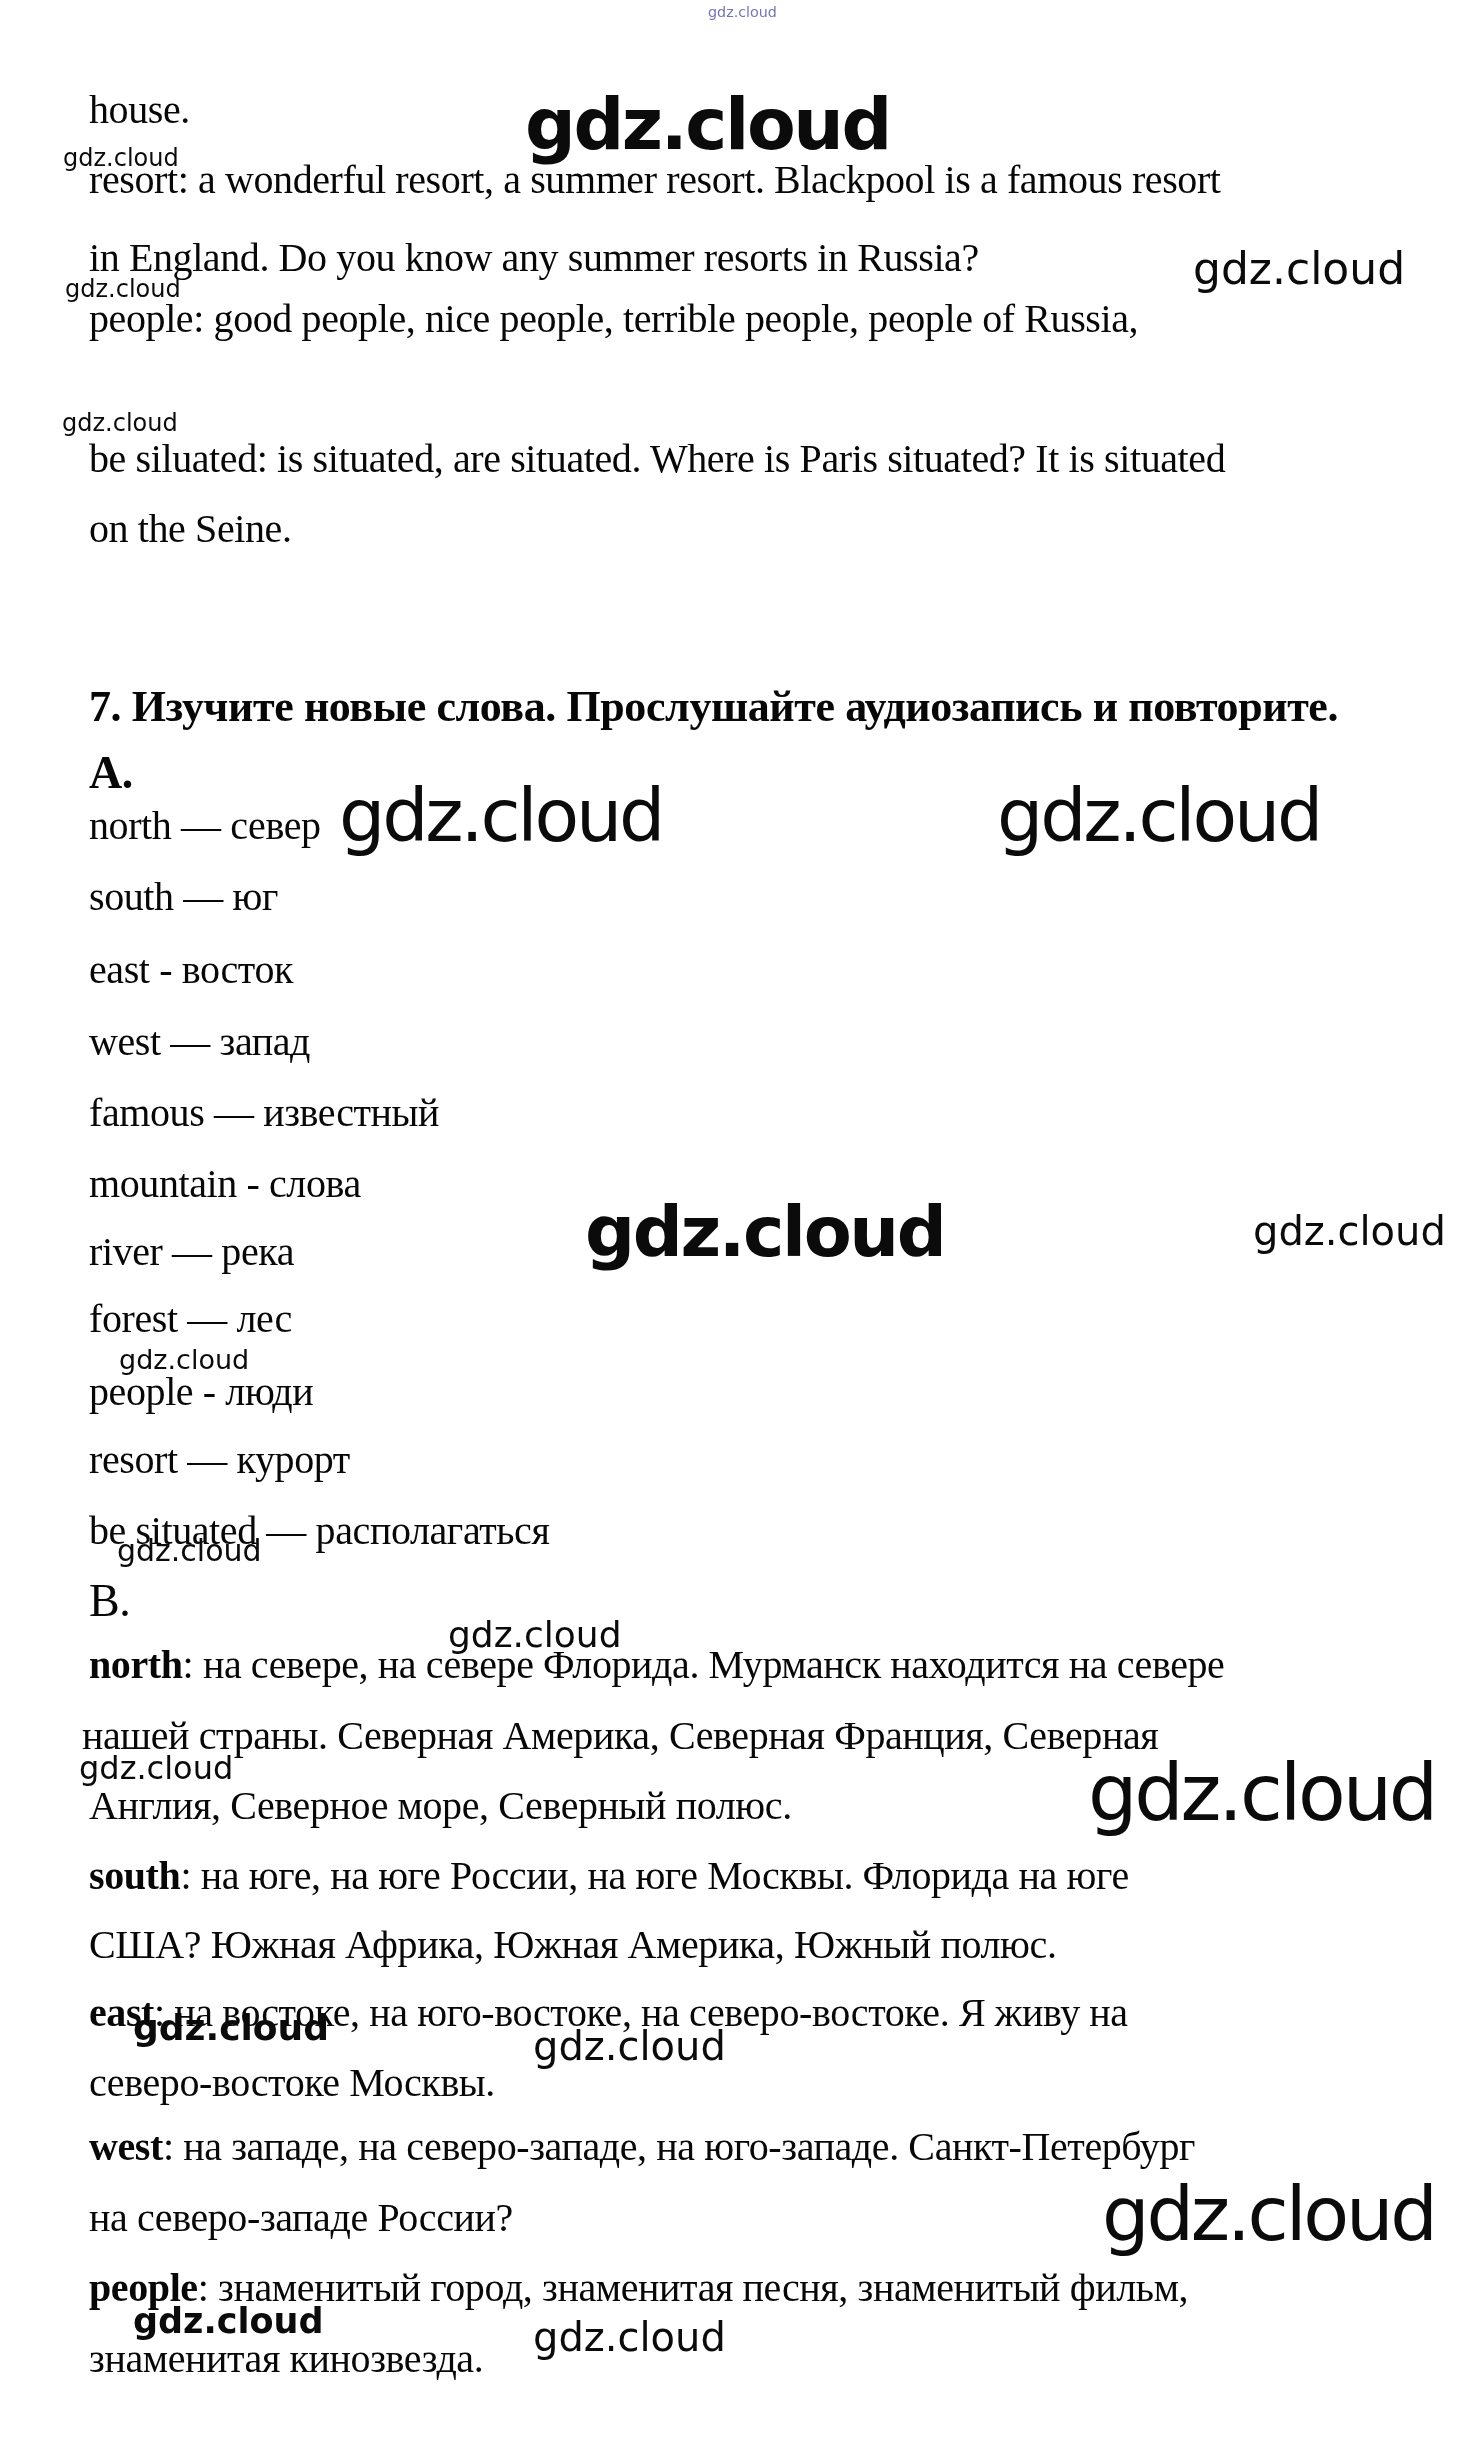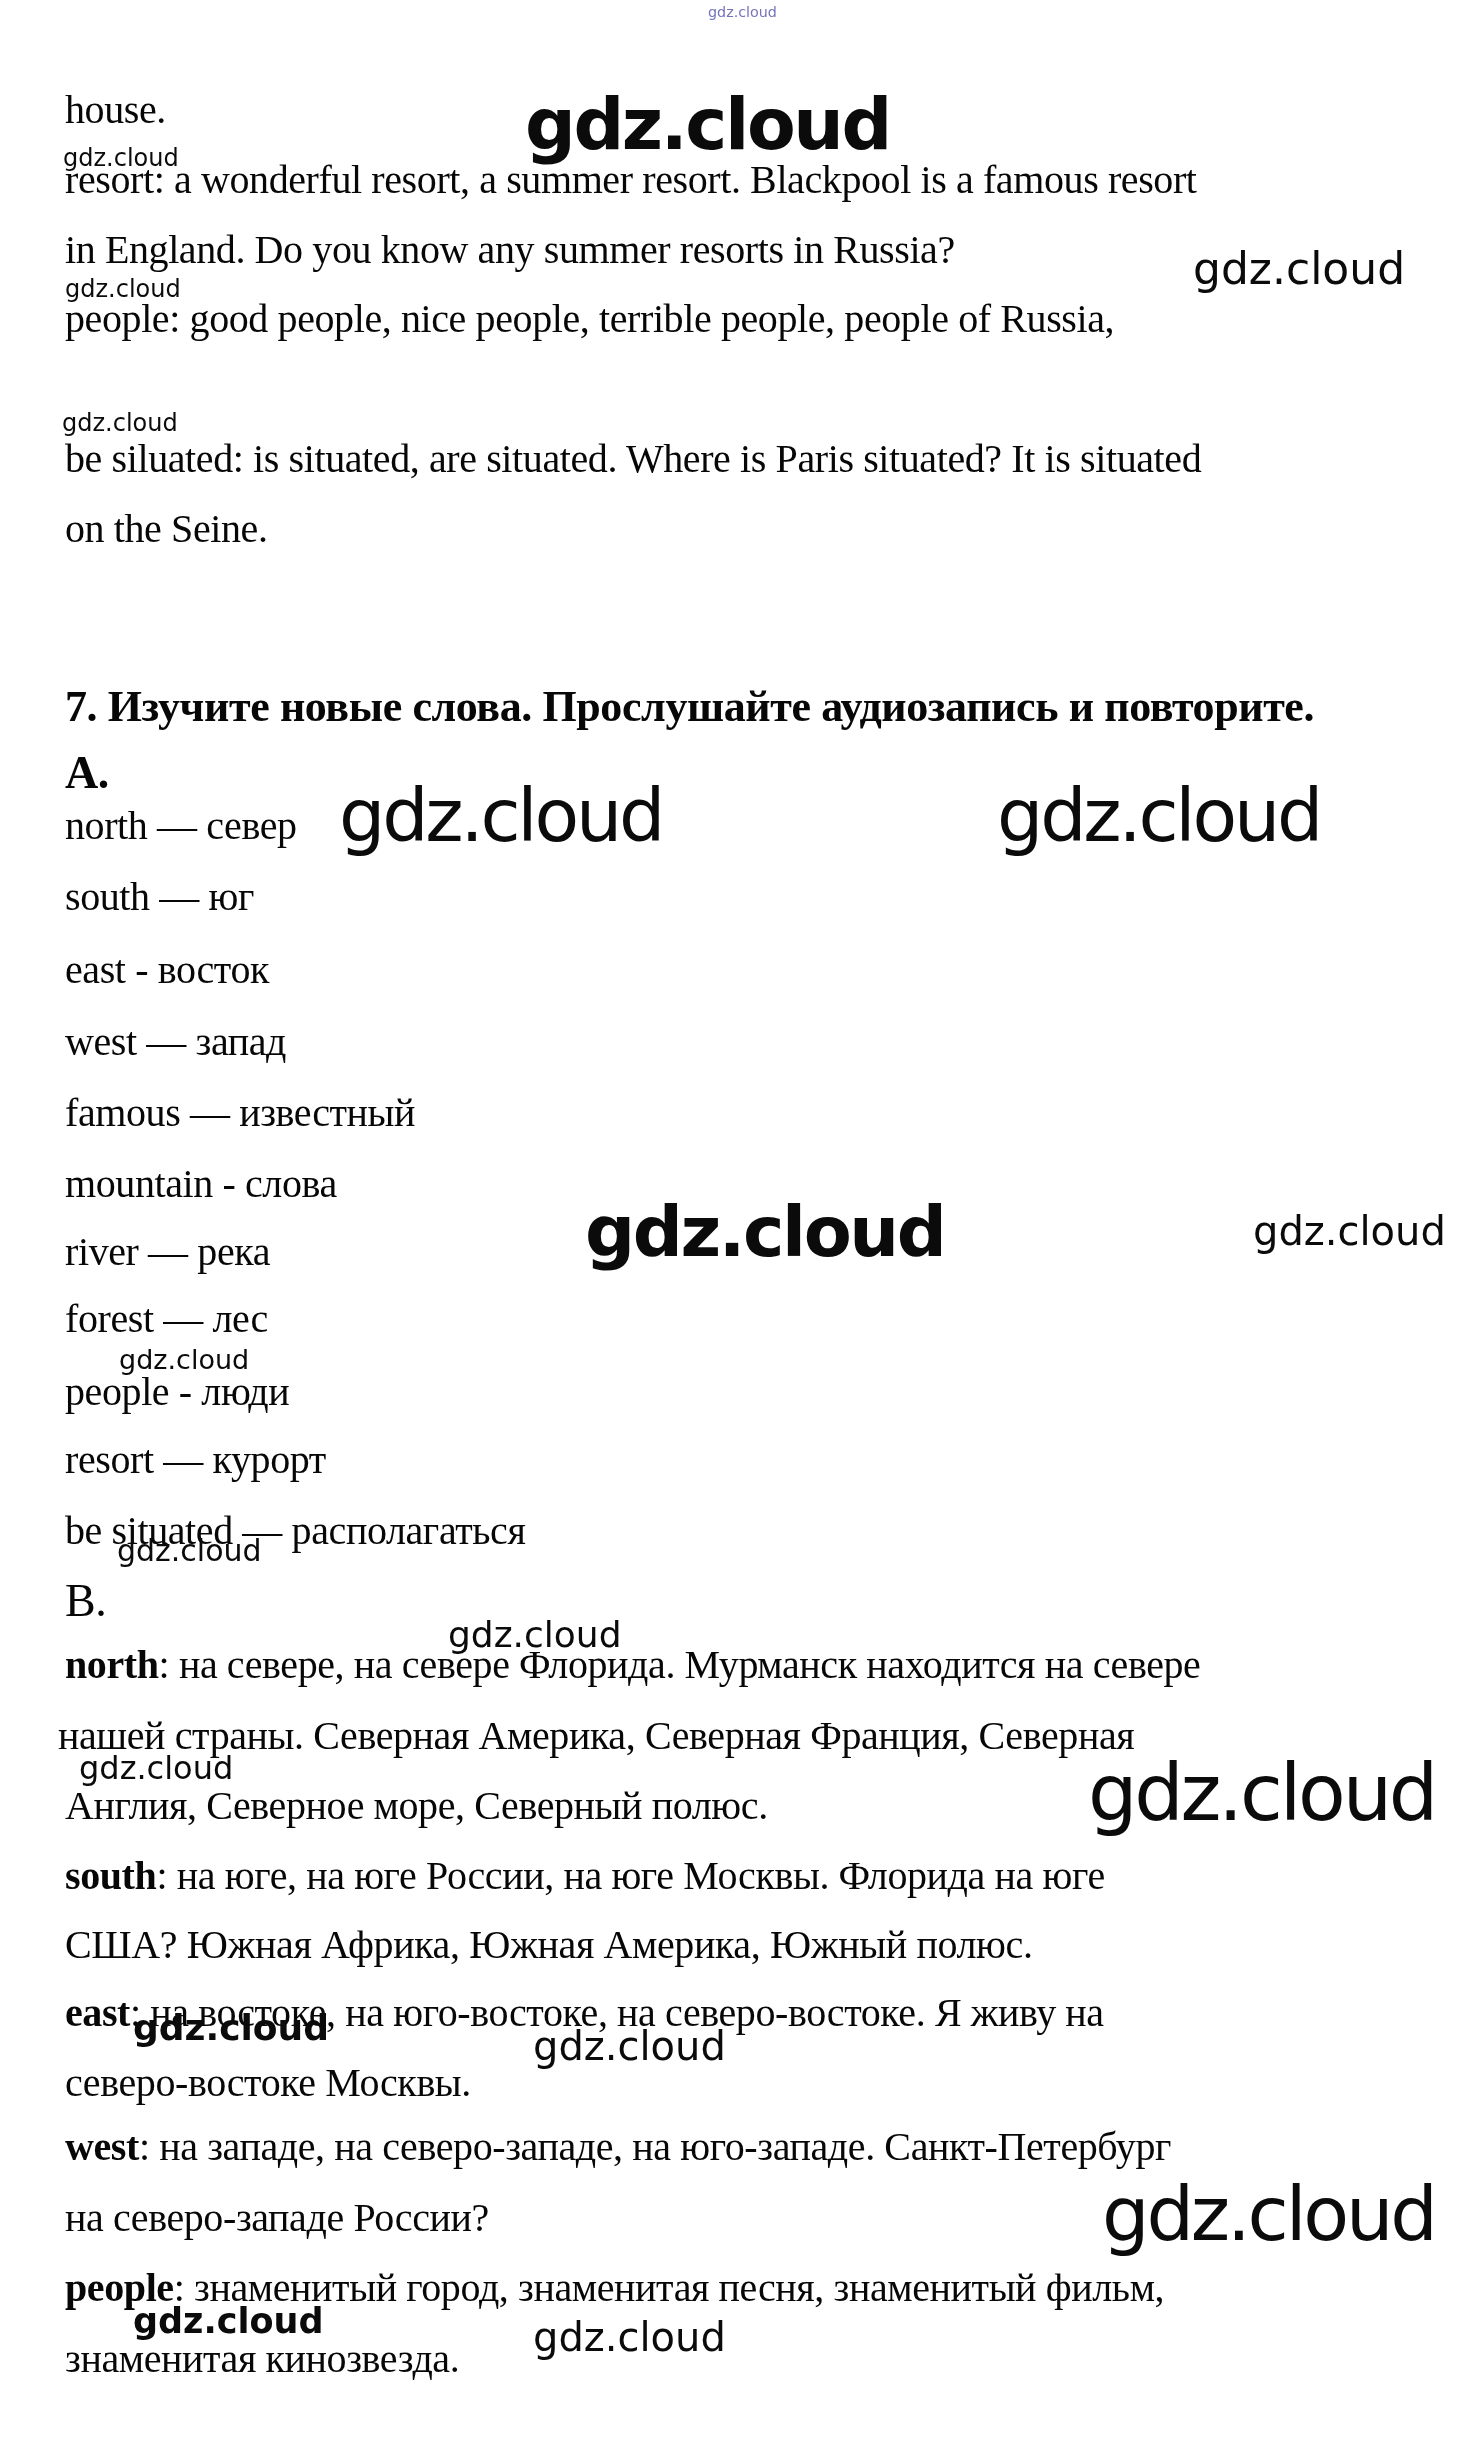--- a/index.html
+++ b/index.html
@@ -12,20 +12,21 @@
   }
   
   .t {
     position: absolute;
     font-family: "Liberation Serif", serif;
     font-size: 40px;
     line-height: 1.1;
     color: #070707;
     white-space: nowrap;
     letter-spacing: -0.4px;
+    margin-left: 24px;
   }
   .t .lead { font-weight: 700; }
   .heading { font-size: 44px; font-weight: 700; }
   .seclabel { font-size: 46px; }
   .seclabel.bold { font-weight: 700; }
 
   
   .wm {
     position: absolute;
     font-family: "DejaVu Sans", sans-serif;
@@ -49,21 +50,21 @@
   .wm-big-right { font-size: 78px; font-weight: 400; letter-spacing: -3.2px; }
   .wm-big-right-2 { font-size: 75px; font-weight: 400; letter-spacing: -3.2px; }
 </style>
 </head>
 <body>
 
 <div class="page">
 
   <div class="t" style="left:65px; top:88px">house.</div>
   <div class="t" style="left:65px; top:158px">resort: a wonderful resort, a summer resort. Blackpool is a famous resort</div>
-  <div class="t" style="left:65px; top:228px">in England. Do you know any summer resorts in Russia?</div>
+  <div class="t" style="left:65px; top:236px">in England. Do you know any summer resorts in Russia?</div>
   <div class="t" style="left:65px; top:297px">people: good people, nice people, terrible people, people of Russia,</div>
   <div class="t" style="left:65px; top:437px">be siluated: is situated, are situated. Where is Paris situated? It is situated</div>
   <div class="t" style="left:65px; top:507px">on the Seine.</div>
 
   <div class="t heading" style="left:65px; top:683px">7. Изучите новые слова. Прослушайте аудиозапись и повторите.</div>
   <div class="t seclabel bold" style="left:65px; top:748px">A.</div>
 
   <div class="t" style="left:65px; top:804px">north — север</div>
   <div class="t" style="left:65px; top:875px">south — юг</div>
   <div class="t" style="left:65px; top:948px">east - восток</div>

